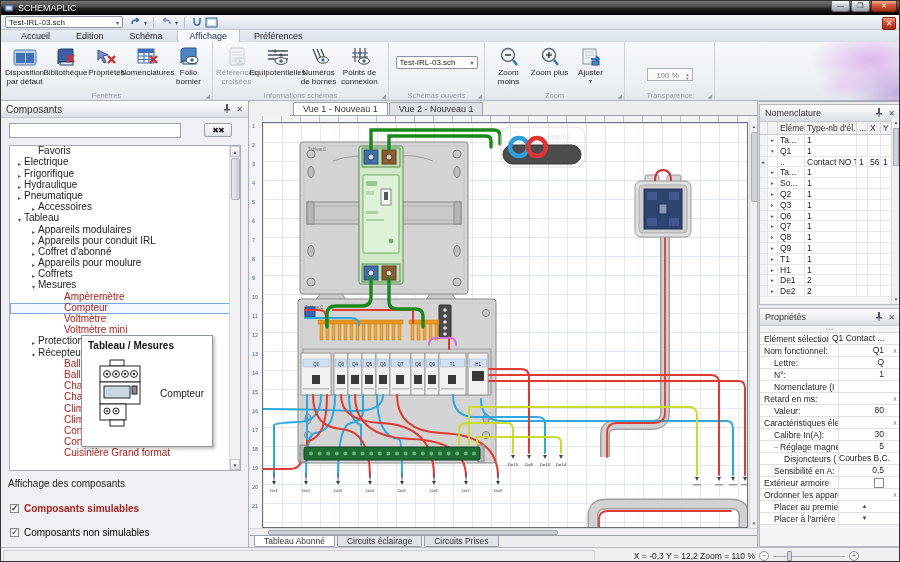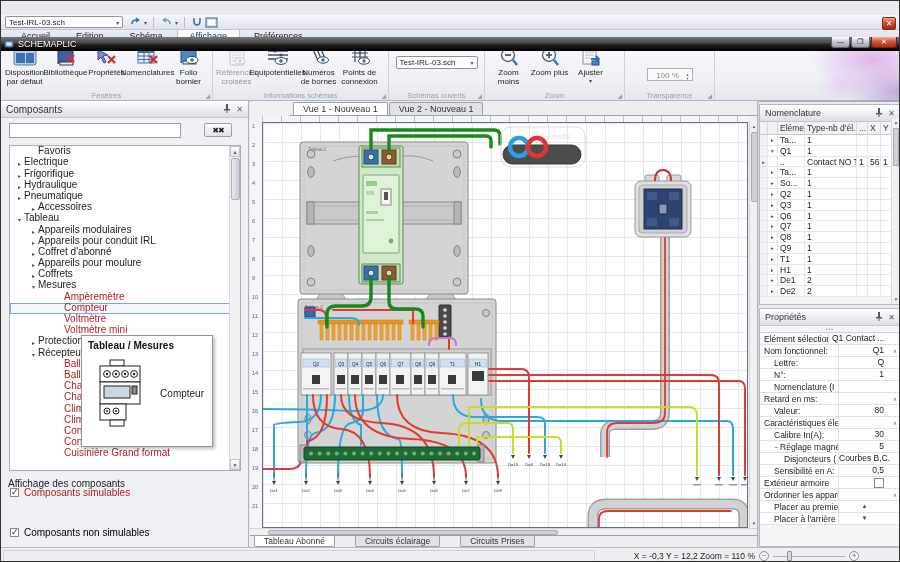--- a/index.html
+++ b/index.html
@@ -2,21 +2,21 @@
 <html><head>
 <meta charset="utf-8">
 <style>
   *{margin:0;padding:0;box-sizing:border-box;}
   html,body{width:900px;height:562px;overflow:hidden;}
   body{font-family:"Liberation Sans",sans-serif;background:#e9ebee;position:relative;border:1px solid #333;}
 
   
   .titlebar{position:absolute;left:0;top:0;width:900px;height:14px;
     background:linear-gradient(180deg,#767676,#4a4a4a 40%,#222 55%,#000);
-    display:flex;align-items:center;padding:0 3px;z-index:50;margin-top:36px;}
+    display:flex;align-items:center;padding:0 3px;z-index:50;}
   .titlebar .app-title{color:#fff;font-size:9px;margin-left:4px;text-shadow:0 1px 1px #000;}
   .win-btns{position:absolute;right:4px;top:0;display:flex;gap:1px;}
   .wbtn{width:19px;height:11px;border:1px solid #666;border-top:none;border-radius:0 0 3px 3px;
     background:linear-gradient(#fefefe,#ccd2d9 40%,#9aa3ad);font-size:7px;line-height:10px;
     text-align:center;color:#222;}
   .wbtn.close{width:26px;background:linear-gradient(#f4b29b,#d95c3c 40%,#a52d16);color:#fff;border-color:#7c2010;}
 
   
   .qat{position:absolute;left:0;top:14px;width:900px;height:15px;
     background:linear-gradient(#f5f7fa,#dde3ec);border-bottom:1px solid #c2c9d4;display:flex;align-items:center;padding:0 4px;z-index:40;}
@@ -104,21 +104,21 @@
   .paper{position:absolute;left:12px;top:6px;right:10px;bottom:0;background:#fff;border:1px solid #6a6f78;
     background-image:linear-gradient(#e3e7f3 1px,transparent 1px),linear-gradient(90deg,#e3e7f3 1px,transparent 1px);
     background-size:19px 19px;overflow:hidden;}
   .paper svg{position:absolute;left:0;top:0;}
   .vscroll{position:absolute;right:0;top:6px;width:9px;bottom:0;background:#eef0f2;border-left:1px solid #d2d5da;}
   .vthumb{position:absolute;top:10px;left:1px;width:7px;height:70px;background:#cdd1d8;border:1px solid #a8adb5;border-radius:2px;}
   .ss{font-size:4.5px;color:#556;text-align:center;line-height:9px;}
   .hscroll{position:absolute;left:0;right:0;bottom:12px;height:7px;background:#eef0f2;border-top:1px solid #d2d5da;}
   .hthumb{position:absolute;left:18px;top:1px;width:290px;height:5px;background:#cdd1d8;border:1px solid #a8adb5;border-radius:2px;}
   .stabs{position:absolute;left:0;right:0;bottom:0;height:12px;background:#eceef0;border-top:1px solid #9aa0a8;display:flex;padding-left:4px;}
-  .stab{font-size:8.5px;color:#333;padding:0 9px;background:#e0e3e7;border:1px solid #9aa0a8;border-top:none;border-radius:0 0 2px 2px;margin-right:20px;height:11px;line-height:10px;}
+  .stab{font-size:8.5px;color:#333;padding:0 9px;background:#e0e3e7;border:1px solid #9aa0a8;border-top:none;border-radius:0 0 2px 2px;margin-right:2px;height:11px;line-height:10px;}
   .stab.active{background:#fff;}
 
   
   .right-sep{position:absolute;left:756px;top:100px;width:2px;height:446px;background:#d6d9de;border-left:1px solid #aeb3ba;}
   .nomen{position:absolute;left:758px;top:103px;width:142px;height:201px;background:#f4f5f7;border:1px solid #b4b9c0;}
   .props{position:absolute;left:758px;top:307px;width:142px;height:239px;background:#f4f5f7;border:1px solid #b4b9c0;}
   .grid-hdr{display:flex;font-size:8.5px;color:#333;background:#f1f2f4;border-bottom:1px solid #c6cacf;height:13px;align-items:center;}
   .grid-hdr span{border-right:1px solid #d4d7db;height:100%;line-height:12px;padding-left:2px;overflow:hidden;white-space:nowrap;}
   .nrow{display:flex;font-size:8.5px;color:#222;height:10.8px;background:#fff;border-bottom:1px solid #e4e6e9;align-items:center;}
   .nrow span{border-right:1px solid #e4e6e9;height:100%;line-height:10px;padding-left:2px;overflow:hidden;white-space:nowrap;}
@@ -536,21 +536,21 @@
           <span>Cuisinière Grand format</span>
         </div>
       </div>
     <div class="tree-scroll">
       <div class="tsb">▲</div>
       <div class="tthumb"></div>
       <div class="tsb bot">▼</div>
     </div>
   </div>
   <div class="aff-label">Affichage des composants</div>
-  <div class="cbrow red" style="top:386px;">
+  <div class="cbrow red" style="top:402px;font-weight:bold;">
     <span class="cbx"></span>
     <span>Composants simulables</span>
   </div>
   <div class="cbrow" style="top:426px;">
     <span class="cbx"></span>
     <span>Composants non simulables</span>
   </div>
 </div>
 
 <div class="toolt tooltip">

